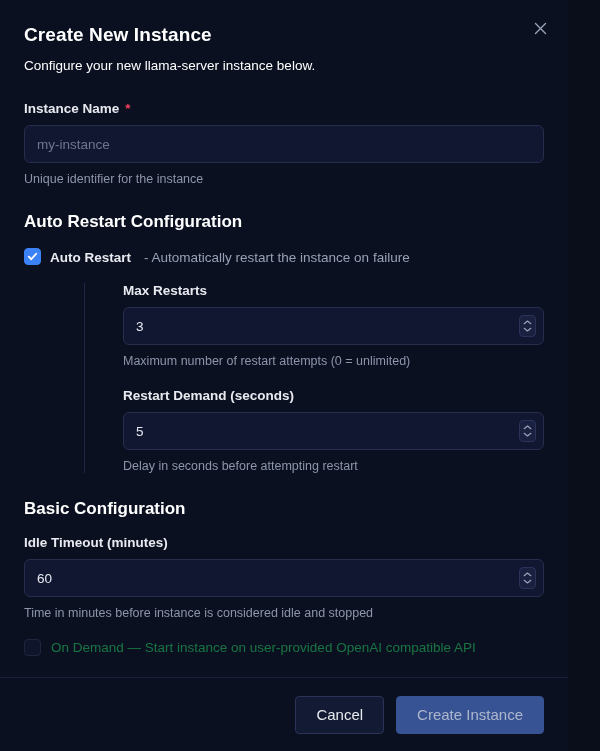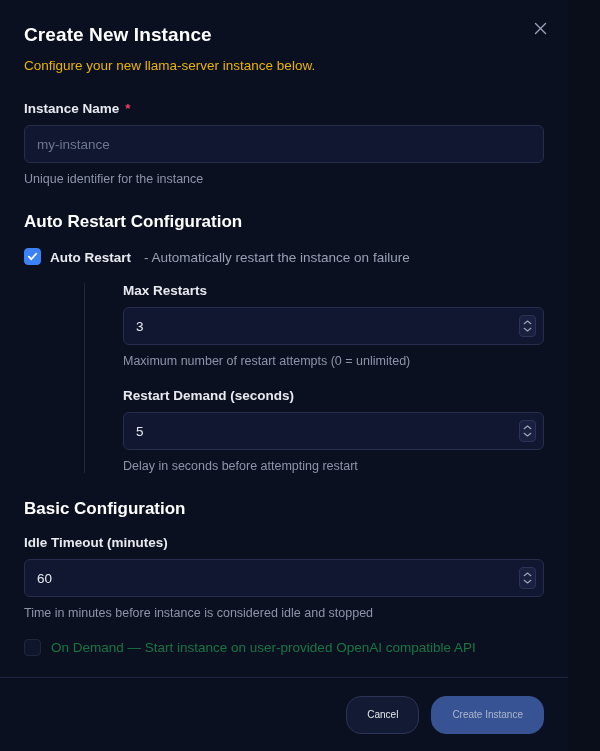--- a/index.html
+++ b/index.html
@@ -39,21 +39,21 @@
 
   .title {
     font-size: 19px;
     font-weight: bold;
     color: #ffffff;
     margin: 0 0 8px 0;
     letter-spacing: .1px;
   }
   .subtitle {
     font-size: 13.5px;
-    color: #eab308;
+    color: #ffffff;
     margin: 12px 0 28px 0;
   }
 
   .field-label {
     font-size: 13.5px;
     font-weight: bold;
     color: #e8eaf0;
     margin-bottom: 9px;
     display: flex;
     align-items: center;
@@ -173,22 +173,22 @@
     border-top: 1px solid #1b2240;
     display: flex;
     align-items: center;
     justify-content: flex-end;
     gap: 12px;
     padding: 0 24px;
     background: #0b1020;
   }
   .btn {
     height: 38px;
-    border-radius: 15px;
-    font-size: 10px;
+    border-radius: 4px;
+    font-size: 15px;
     font-family: "Liberation Sans", sans-serif;
     cursor: pointer;
     padding: 0 20px;
     border: 1px solid transparent;
   }
   .btn-cancel {
     background: #131a33;
     border-color: #2b3357;
     color: #e8eaf0;
   }

